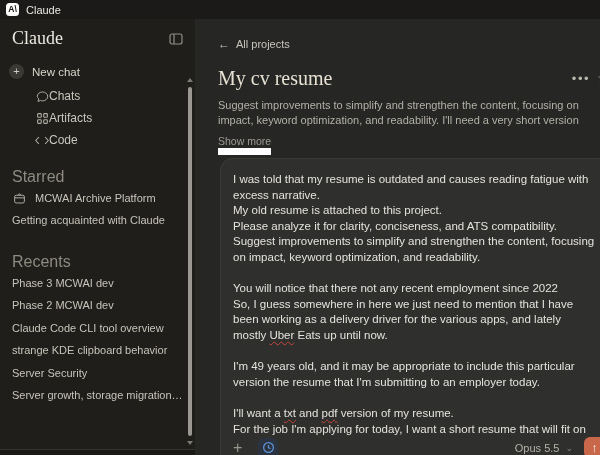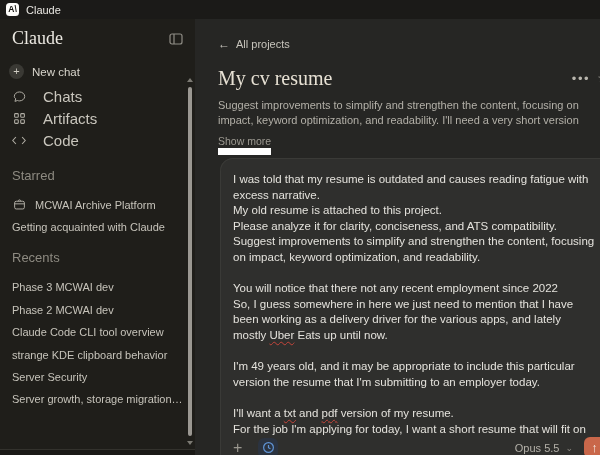--- a/index.html
+++ b/index.html
@@ -22,27 +22,27 @@
     overflow:hidden; }
   .sidebar-header { display:flex; justify-content:space-between; align-items:center;
     padding:9px 12px 0 12px; }
   .wordmark { font-family:"Liberation Serif", serif; font-size:18px; color:#ebe8e1; }
   .panel-toggle { color:#8f8d85; display:flex; }
   .new-chat { display:flex; align-items:center; gap:8px; margin:15px 12px 6px 9px;
     color:#d8d5cc; font-size:11.5px; }
   .plus-circle { width:15px; height:15px; border-radius:50%; background:#3a3934;
     color:#cfccc3; display:flex; align-items:center; justify-content:center;
     font-size:11px; line-height:1; }
-  .nav-item { display:flex; align-items:center; gap:17px; padding:0 12px; height:22px;
-    color:#c9c6bd; font-size:15px; cursor:default; }
+  .nav-item { display:flex; align-items:center; gap:0; padding:0 12px; height:22px;
+    color:#c9c6bd; font-size:12px; cursor:default;margin-left:23px; }
   .nav-icon { width:14px; display:flex; justify-content:center; color:#b1aea5;
     font-size:9px; }
-  .section-label { color:#8d8a81; font-size:13px; padding:0 12px; margin-top:17px;
+  .section-label { color:#8d8a81; font-size:16px; padding:0 12px; margin-top:17px;
     margin-bottom:6px; }
-  .side-item { display:flex; align-items:flex-end; gap:9px; padding:0 12px; height:22px;
+  .side-item { display:flex; align-items:flex-start; gap:9px; padding:0 12px; height:22px;
     color:#c6c3ba; font-size:11px; white-space:nowrap; overflow:hidden; }
   .recents .side-item { height:22.4px; }
   .sidebar-bottom { position:absolute; left:0; right:0; bottom:0; height:6px;
     background:#1a1916; border-top:1px solid #33322d; }
 
   
   .sb-scroll { position:absolute; right:2px; top:59px; bottom:10px; width:6px; }
   .sb-arrow-up { position:absolute; top:0; left:0; width:0; height:0;
     border-left:3px solid transparent; border-right:3px solid transparent;
     border-bottom:4px solid #7c7a73; }

